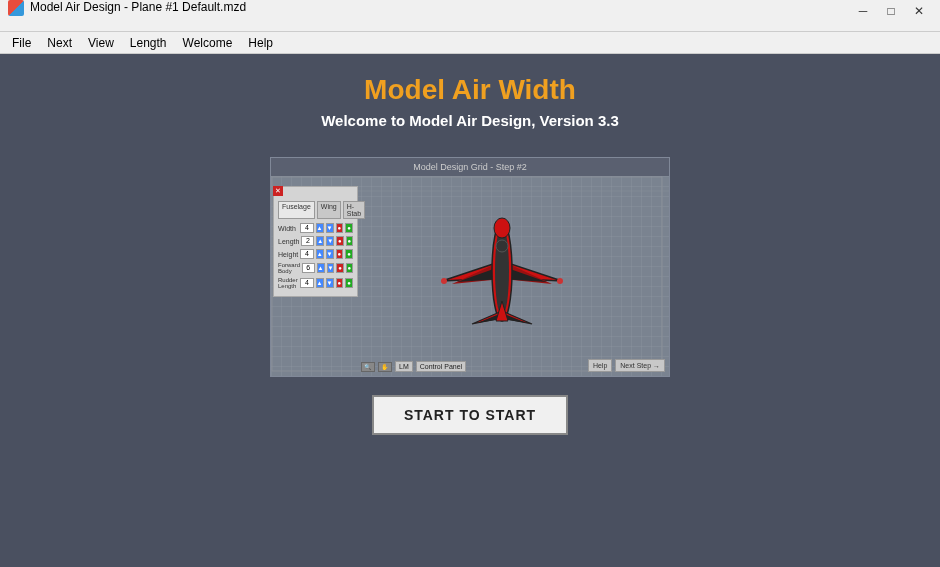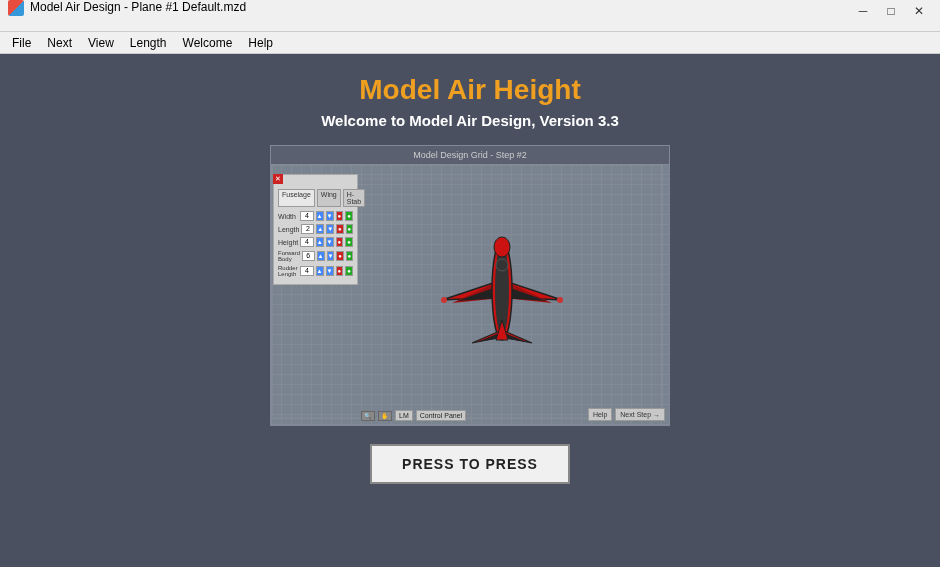--- a/index.html
+++ b/index.html
@@ -103,23 +103,24 @@
       font-weight: 600;
       margin-bottom: 16px;
       text-align: center;
     }
 
     
     .preview-container {
       background: #14b8a6;
       border: 1px solid #808898;
       width: 400px;
-      height: 281px;
+      height: 220px;
       position: relative;
       overflow: hidden;
+      margin-top: 12px;
     }
 
     .preview-header {
       background: #5a6070;
       height: 18px;
       display: flex;
       align-items: center;
       justify-content: center;
       font-size: 9px;
       color: #ccc;
@@ -266,21 +267,21 @@
 <div class="menu-bar">
   <div class="menu-item">File</div>
   <div class="menu-item">Next</div>
   <div class="menu-item">View</div>
   <div class="menu-item">Length</div>
   <div class="menu-item">Welcome</div>
   <div class="menu-item">Help</div>
 </div>
 
 <div class="main-content">
-  <h1 class="app-title">Model Air Height</h1>
+  <h1 class="app-title">Model Air Width</h1>
   <p class="welcome-text">Welcome to Model Air Design, Version 3.3</p>
 
   <div class="preview-container">
     <div class="preview-header">Model Design Grid  -  Step #2</div>
     <div class="preview-grid-area">
 
       <svg class="grid-svg">
 
         <defs>
           <pattern id="grid" width="10" height="10" patternUnits="userSpaceOnUse">
@@ -383,14 +384,14 @@
       <div style="position:absolute;bottom:4px;left:90px;display:flex;gap:3px;align-items:center;">
         <div style="width:14px;height:10px;background:#888;border:1px solid #666;font-size:6px;display:flex;align-items:center;justify-content:center;color:#ddd;">🔍</div>
         <div style="width:14px;height:10px;background:#888;border:1px solid #666;font-size:6px;display:flex;align-items:center;justify-content:center;color:#ddd;">✋</div>
         <div style="font-size:7px;color:#222;background:#c8c8c8;border:1px solid #999;padding:1px 3px;">LM</div>
         <div style="font-size:7px;color:#222;background:#c8c8c8;border:1px solid #999;padding:1px 3px;">Control Panel</div>
       </div>
     </div>
   </div>
 
 
-  <button class="start-button">PRESS TO PRESS</button>
+  <button class="start-button">START TO START</button>
 </div>
 
 </body></html>

